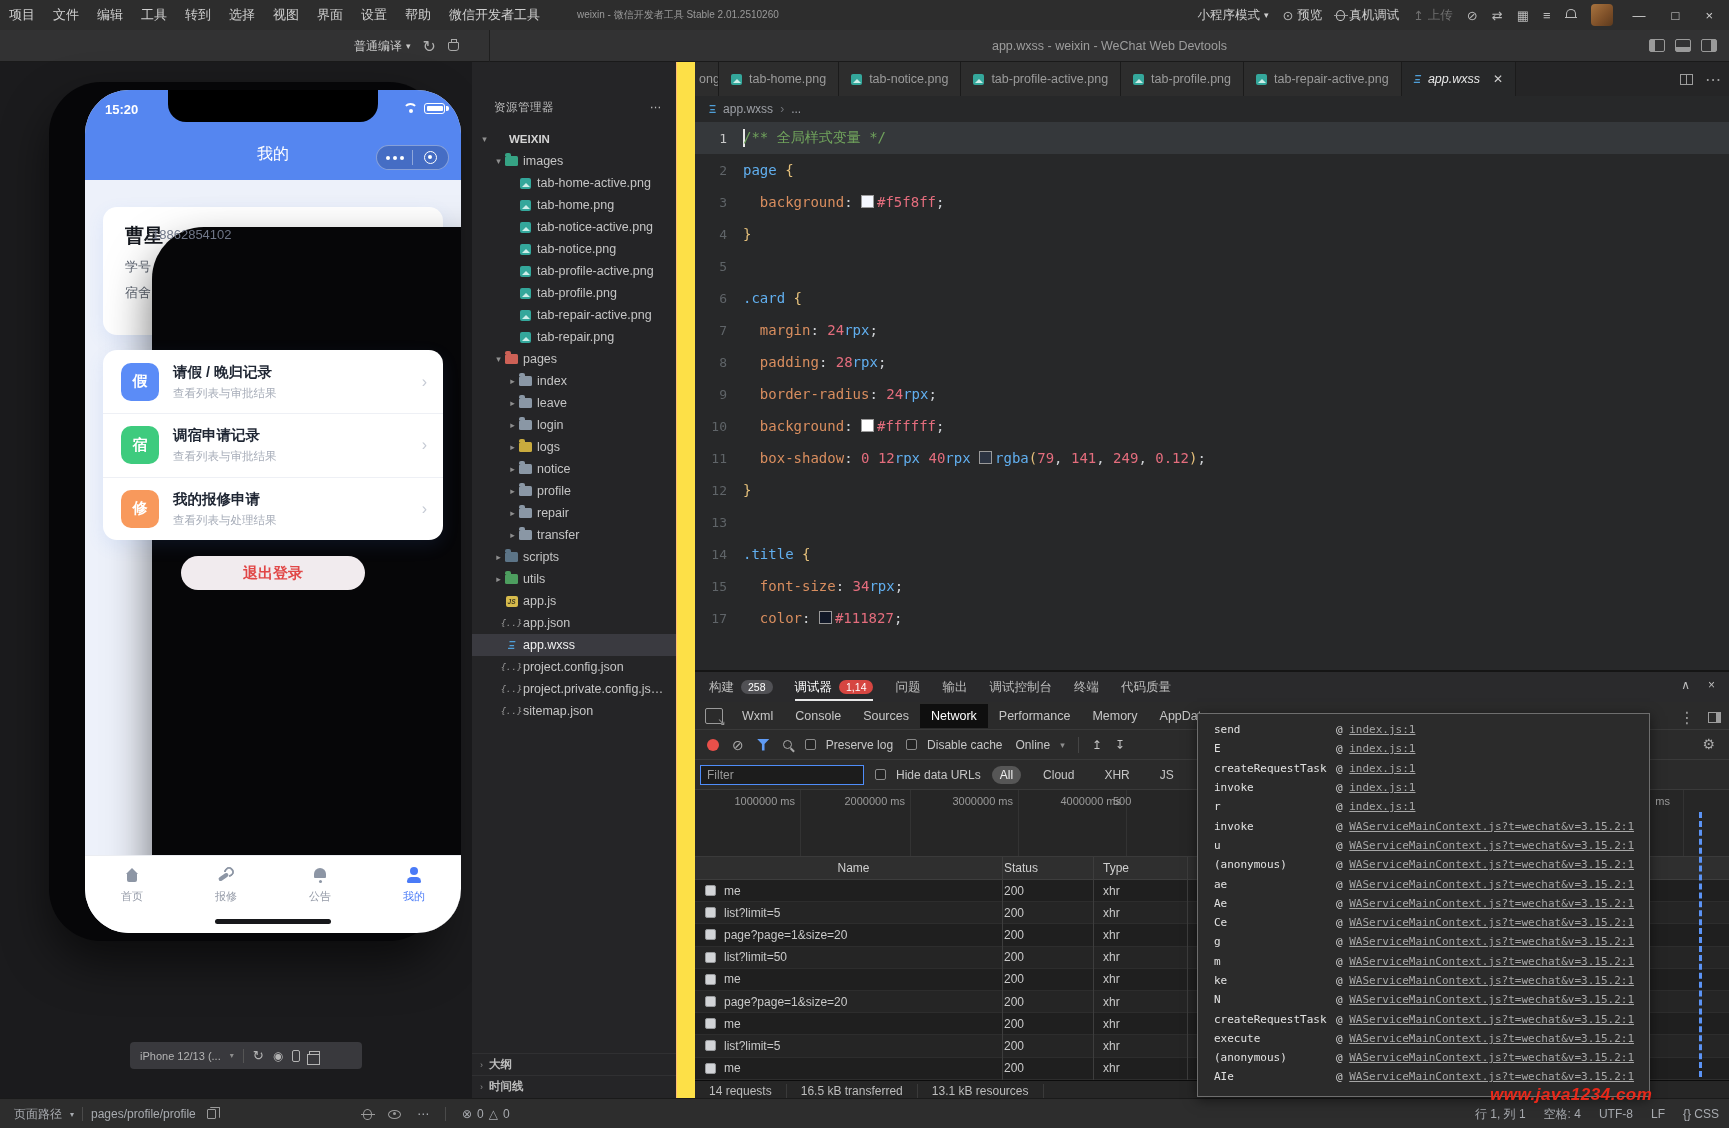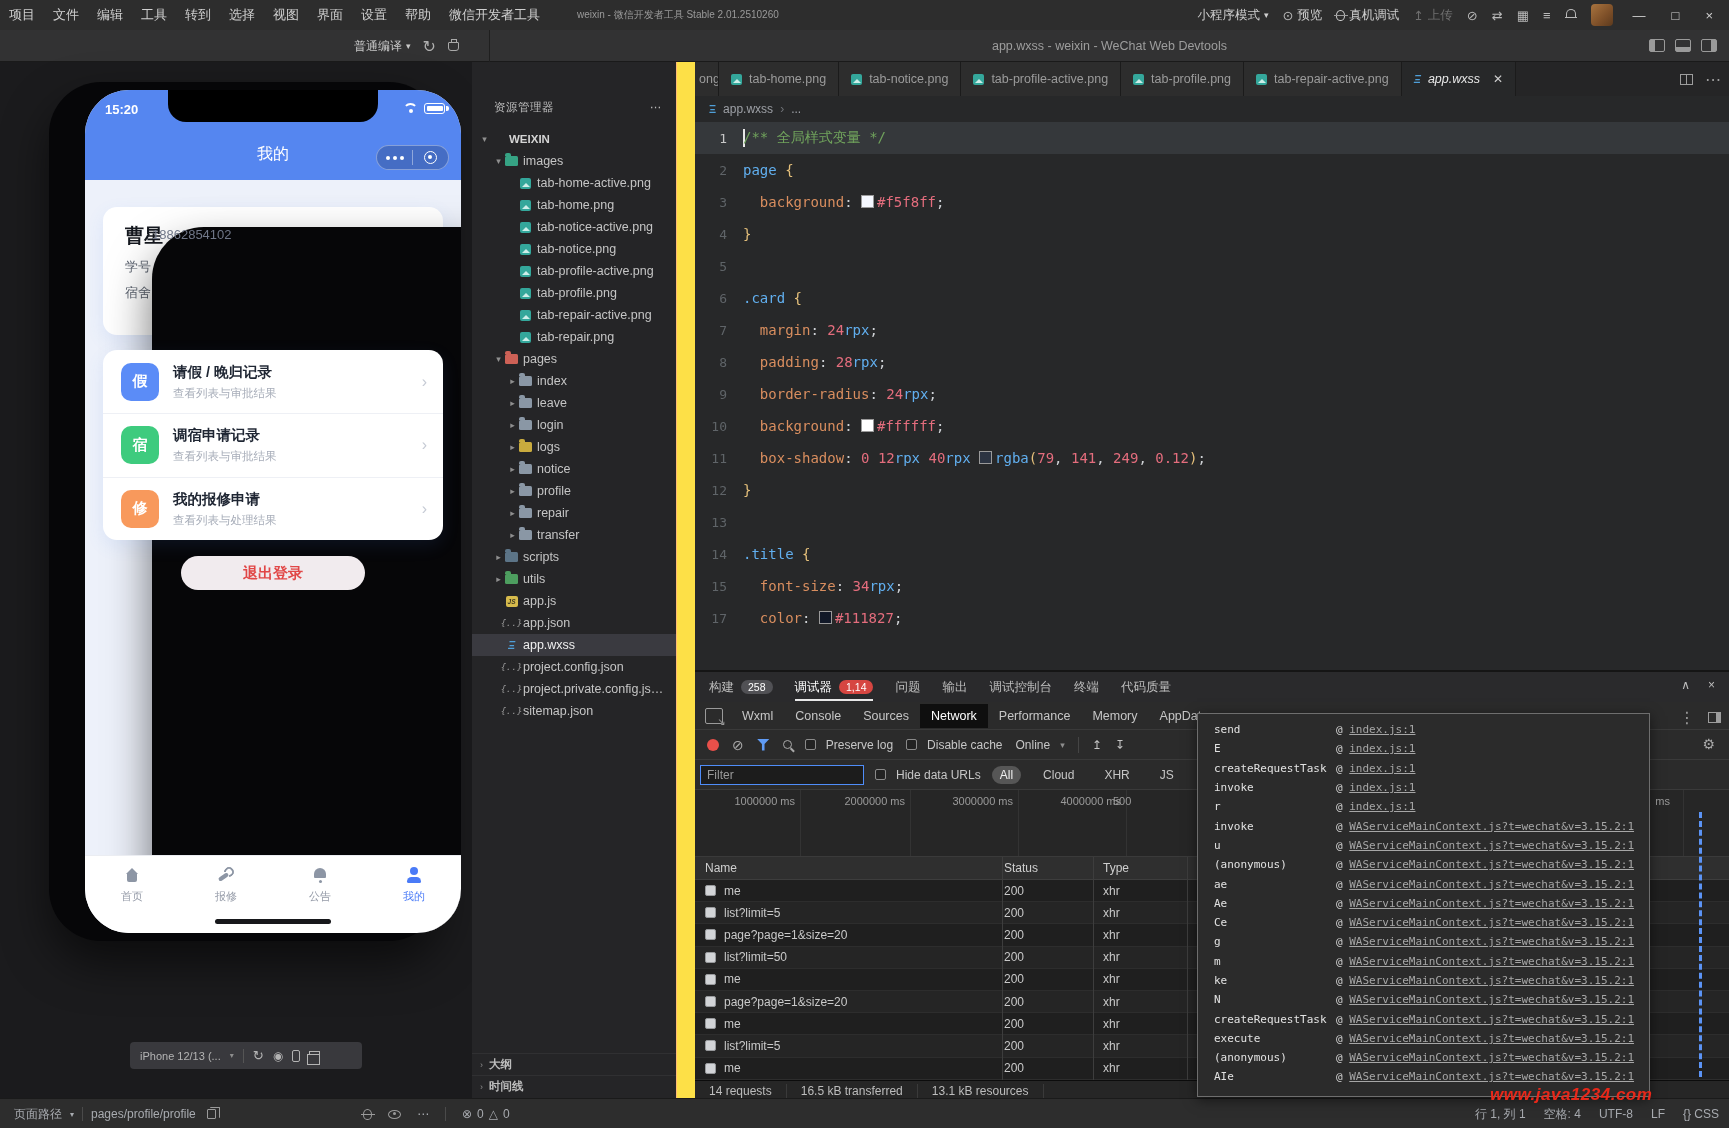--- a/index.html
+++ b/index.html
@@ -173,21 +173,21 @@
   .pill.all { background:#565656; color:#eee; }
   .pillrow { display:flex; gap:14px; align-items:center; }
 
   .timeline { position:absolute; left:0; top:118px; width:100%; height:67px; background:#262626; border-bottom:1px solid #3a3a3a; }
   .tick { position:absolute; top:5px; font-size:11px; color:#9a9a9a; text-align:right; }
   .tgrid { position:absolute; top:0; bottom:0; width:1px; background:#333; }
 
   .nettable { position:absolute; left:0; top:185px; width:100%; height:223px; }
   .colline { position:absolute; top:0; bottom:0; width:1px; background:#3d3d3d; }
   .nhead { height:23px; background:#2f2f2f; border-bottom:1px solid #3d3d3d; display:flex; align-items:center; font-size:12px; color:#cfcfcf; }
-  .nc-name { width:307px; padding-left:10px; }
+  .nc-name { width:307px; padding-left:10px;text-align:center; }
   .nc-status { width:91px; padding-left:2px; }
   .nc-type { width:94px; padding-left:10px; }
   .nc-init { flex:1; padding-left:10px; }
   .nrow { height:22.2px; display:flex; align-items:center; font-size:12px; color:#c9c9c9; border-bottom:1px solid #2d2d2d; }
   .nrow:nth-child(odd) { background:#1f1f1f; }
   .nrow:nth-child(even) { background:#252525; }
   .nrow .nc-name { display:flex; align-items:center; gap:8px; }
   .doc-ic { width:11px; height:11px; background:#d2d4d7; border:1px solid #97999c; border-radius:2px; flex:none; }
   .init-frag { color:#7cacf8; text-decoration:underline; width:8px; overflow:hidden; white-space:nowrap; }
   .nsummary { position:absolute; left:0; top:408px; width:100%; height:20px; background:#262626; border-top:1px solid #0c0c0c; display:flex; align-items:center; font-size:12px; color:#bdbdbd; }

